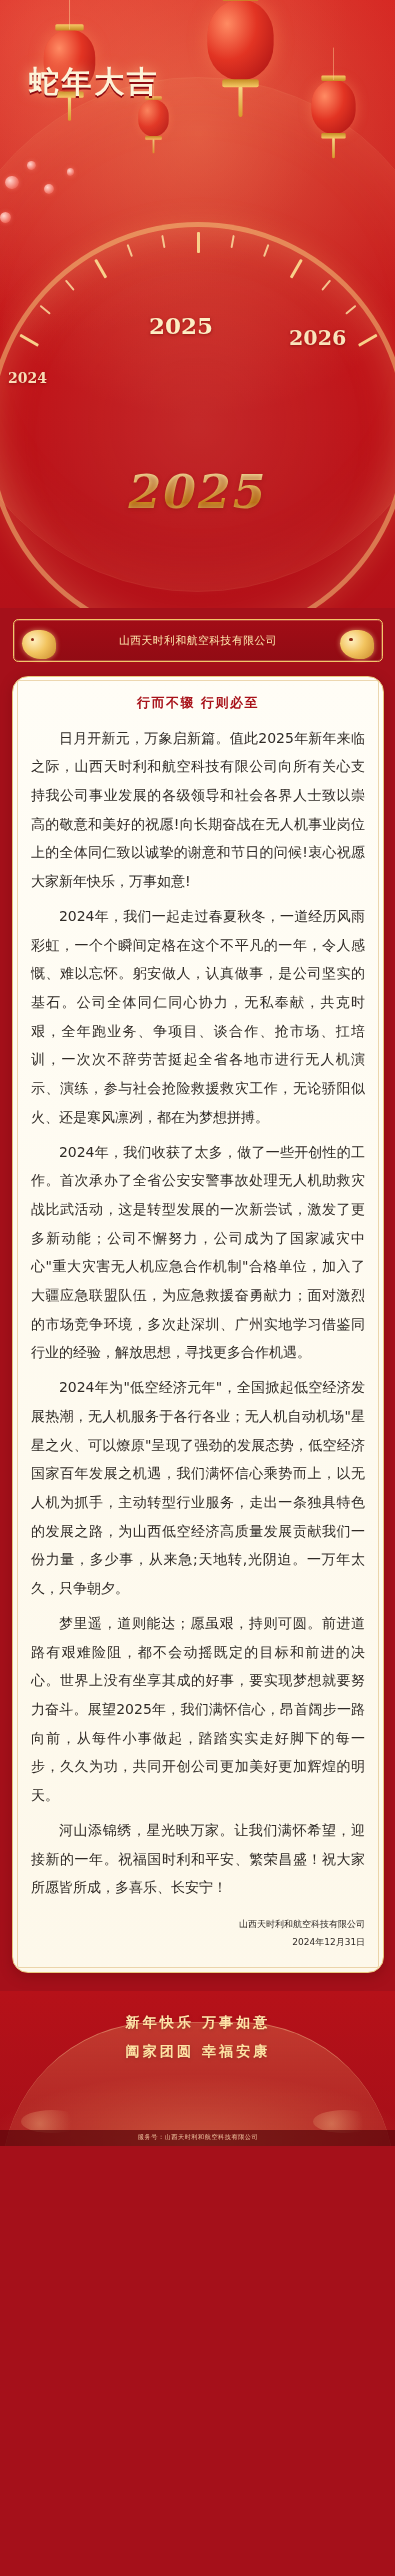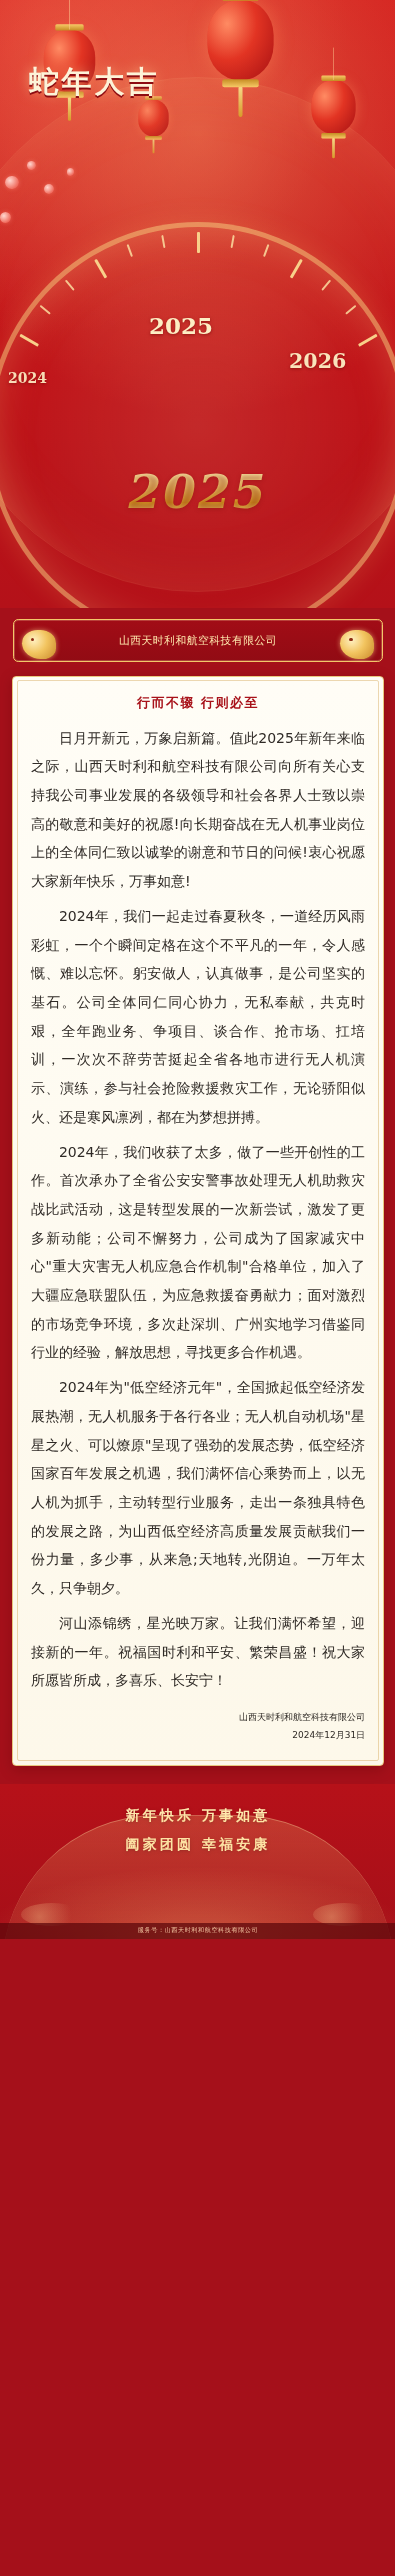--- a/index.html
+++ b/index.html
@@ -128,21 +128,21 @@
 
   .year {
     position: absolute;
     font-family: "DejaVu Serif", "Liberation Serif", serif;
     font-weight: bold;
     color: #fdeec4;
     text-shadow: 0 1px 3.1px rgba(120,8,10,.7);
   }
   .year-prev { left: 8px;  top: 370px; font-size: 14px; opacity: .92; }
   .year-cur  { left: 149px; top: 312px; font-size: 23px; }
-  .year-next { left: 289px; top: 326px; font-size: 20.6px; opacity: .95; margin-top: 23px; }
+  .year-next { left: 289px; top: 326px; font-size: 20.6px; opacity: .95; }
 
   
   .goldyear {
     position: absolute;
     left: 0; right: 0; top: 464px;
     text-align: center;
     z-index: 6;
   }
   .goldyear .num {
     font-family: "DejaVu Serif", "Liberation Serif", serif;
@@ -203,21 +203,21 @@
     position: absolute; width: 3.6px; height: 3.6px; border-radius: 50%;
     background: #8d2b12; top: 12.4px; left: 13.4px;
   }
 
   
   .letter {
     position: relative;
     margin: 13.4px 12.4px 0 12.4px;
     background: linear-gradient(180deg, #fffdf6 0%, #fdf8ea 100%);
     border: 1.5px solid #e8c87e;
-    border-radius: 4px;
+    border-radius: 16px;
     padding: 17.5px 17.5px 20.6px 17.5px;
     box-shadow: 0 3.1px 12.4px rgba(80,0,0,.28);
     z-index: 7;
   }
   .letter:before {
     content: "";
     position: absolute; inset: 3.6px;
     border: 0.5px solid rgba(212,168,92,.45);
     border-radius: 2.1px;
     pointer-events: none;
@@ -370,20 +370,21 @@
       <div class="line">山西天时利和航空科技有限公司</div>
     </div>
   </div>
 
   <div class="letter">
     <h2>行而不辍 行则必至</h2>
     <p>日月开新元，万象启新篇。值此2025年新年来临之际，山西天时利和航空科技有限公司向所有关心支持我公司事业发展的各级领导和社会各界人士致以崇高的敬意和美好的祝愿!向长期奋战在无人机事业岗位上的全体同仁致以诚挚的谢意和节日的问候!衷心祝愿大家新年快乐，万事如意!</p>
     <p>2024年，我们一起走过春夏秋冬，一道经历风雨彩虹，一个个瞬间定格在这个不平凡的一年，令人感慨、难以忘怀。躬安做人，认真做事，是公司坚实的基石。公司全体同仁同心协力，无私奉献，共克时艰，全年跑业务、争项目、谈合作、抢市场、扛培训，一次次不辞劳苦挺起全省各地市进行无人机演示、演练，参与社会抢险救援救灾工作，无论骄阳似火、还是寒风凛冽，都在为梦想拼搏。</p>
     <p>2024年，我们收获了太多，做了一些开创性的工作。首次承办了全省公安安警事故处理无人机助救灾战比武活动，这是转型发展的一次新尝试，激发了更多新动能；公司不懈努力，公司成为了国家减灾中心"重大灾害无人机应急合作机制"合格单位，加入了大疆应急联盟队伍，为应急救援奋勇献力；面对激烈的市场竞争环境，多次赴深圳、广州实地学习借鉴同行业的经验，解放思想，寻找更多合作机遇。</p>
     <p>2024年为"低空经济元年"，全国掀起低空经济发展热潮，无人机服务于各行各业；无人机自动机场"星星之火、可以燎原"呈现了强劲的发展态势，低空经济国家百年发展之机遇，我们满怀信心乘势而上，以无人机为抓手，主动转型行业服务，走出一条独具特色的发展之路，为山西低空经济高质量发展贡献我们一份力量，多少事，从来急;天地转,光阴迫。一万年太久，只争朝夕。</p>
+    <p>梦里遥，道则能达；愿虽艰，持则可圆。前进道路有艰难险阻，都不会动摇既定的目标和前进的决心。世界上没有坐享其成的好事，要实现梦想就要努力奋斗。展望2025年，我们满怀信心，昂首阔步一路向前，从每件小事做起，踏踏实实走好脚下的每一步，久久为功，共同开创公司更加美好更加辉煌的明天。</p>
     <p>河山添锦绣，星光映万家。让我们满怀希望，迎接新的一年。祝福国时利和平安、繁荣昌盛！祝大家所愿皆所成，多喜乐、长安宁！</p>
     <div class="sign">
       <div>山西天时利和航空科技有限公司</div>
       <div>2024年12月31日</div>
     </div>
   </div>
 
   <div class="footer">
     <div class="fan"></div>
     <div class="cloud" style="left:20.6px;"></div>

